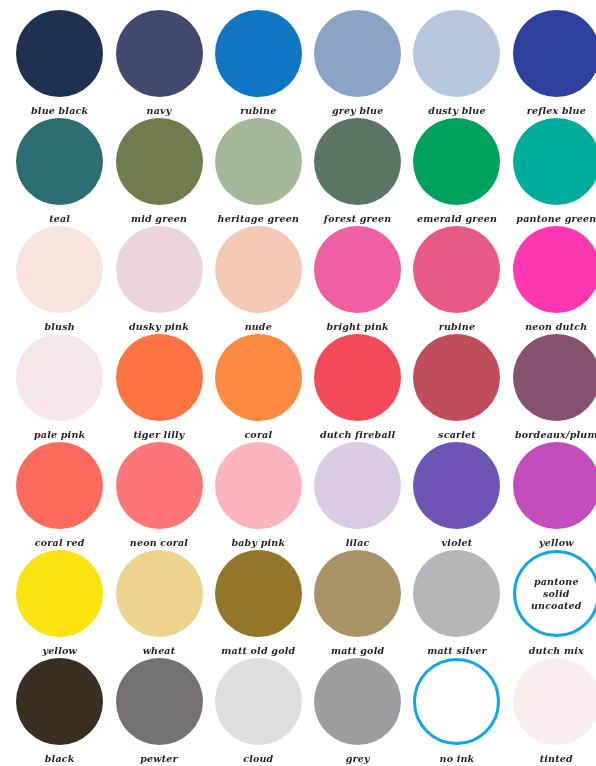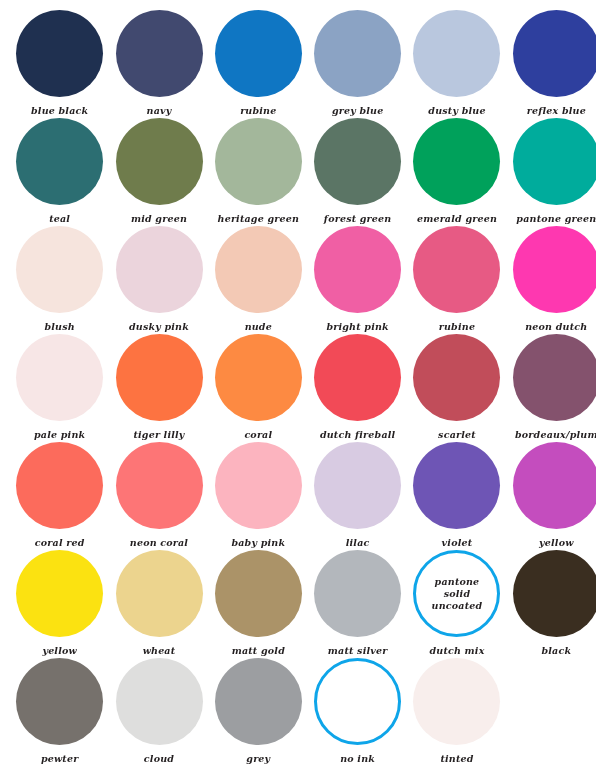--- a/index.html
+++ b/index.html
@@ -193,20 +193,24 @@
     </div>
     <div class="swatch-cell">
       <div class="swatch-disc" style="background: rgb(251, 226, 17);"></div>
       <div class="swatch-label">yellow</div>
     </div>
     <div class="swatch-cell">
       <div class="swatch-disc" style="background: rgb(236, 212, 142);"></div>
       <div class="swatch-label">wheat</div>
     </div>
     <div class="swatch-cell">
+      <div class="swatch-disc" style="background: rgb(148, 118, 42);"></div>
+      <div class="swatch-label">matt old gold</div>
+    </div>
+    <div class="swatch-cell">
       <div class="swatch-disc" style="background: rgb(171, 147, 104);"></div>
       <div class="swatch-label">matt gold</div>
     </div>
     <div class="swatch-cell">
       <div class="swatch-disc" style="background: rgb(179, 183, 188);"></div>
       <div class="swatch-label">matt silver</div>
     </div>
     <div class="swatch-cell">
       <div class="swatch-disc outlined" style="background: rgb(255, 255, 255);">
         <div class="disc-text">

